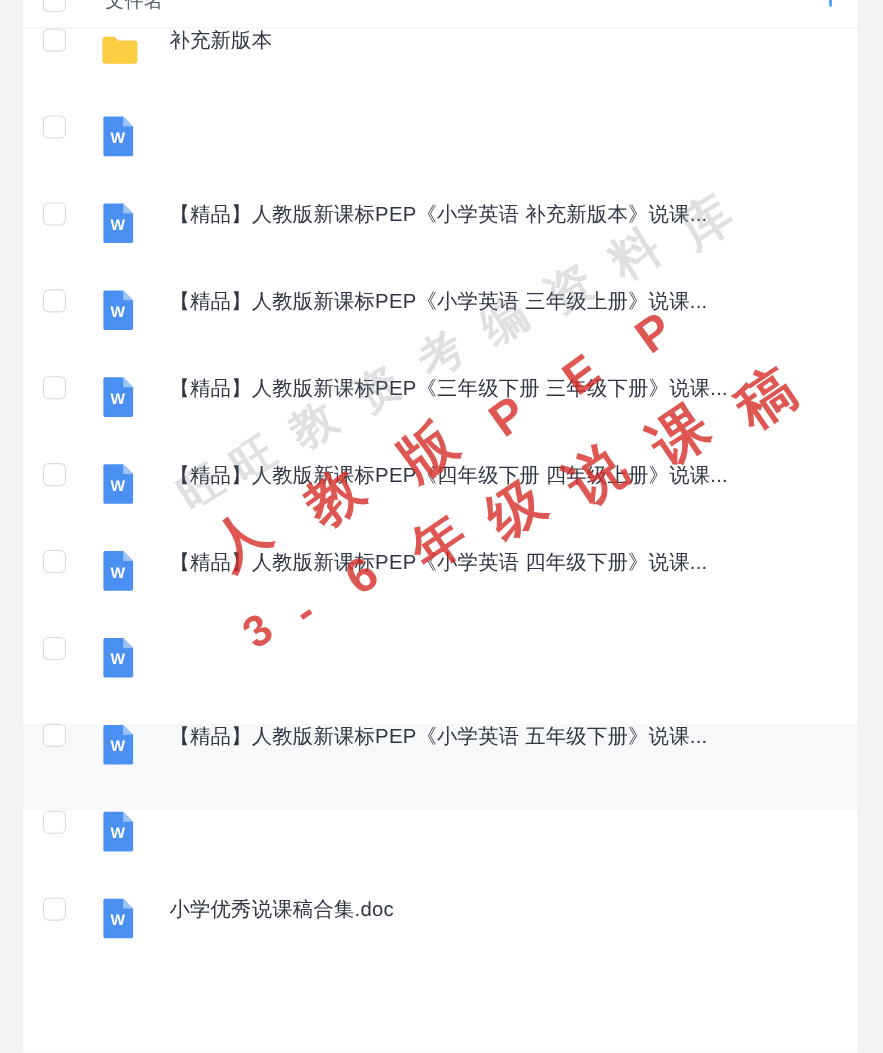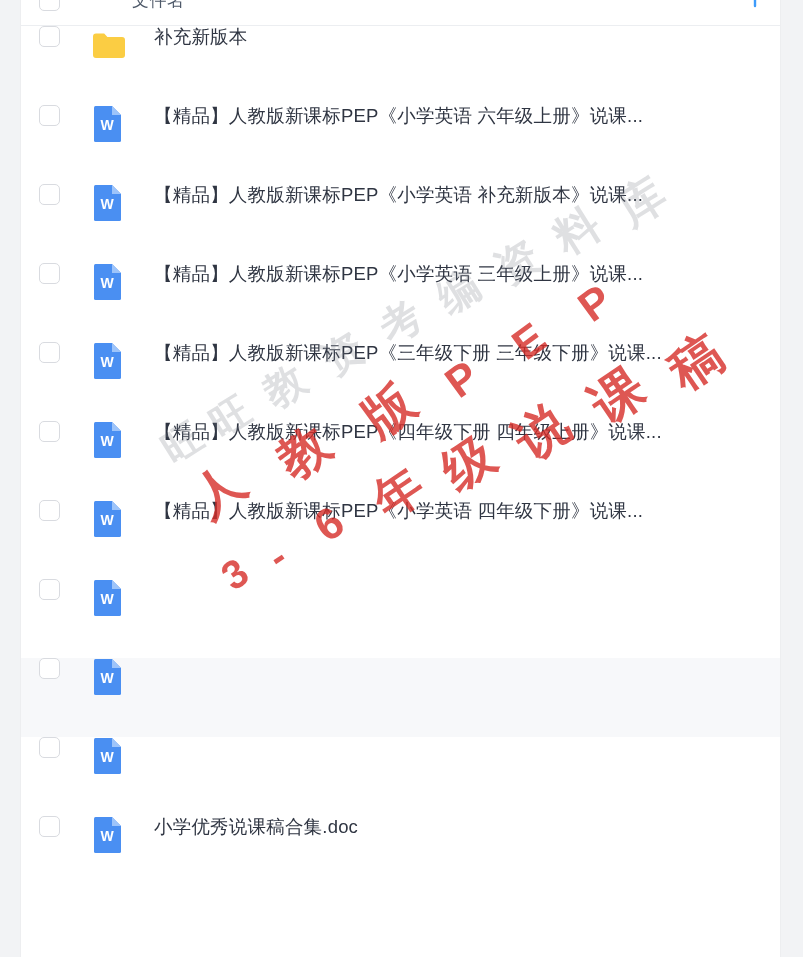--- a/index.html
+++ b/index.html
@@ -49,21 +49,20 @@
 
   
   .list-header {
     position: relative;
     display: flex;
     align-items: center;
     height: 26px;
     padding: 0 16px 0 18px;
     background: #ffffff;
     border-bottom: 1px solid #eceef1;
-    gap: 36px;
   }
   .list-header .hdr-label {
     font-size: 17px;
     color: #4e5969;
     margin-left: 36px;
     letter-spacing: .5px;
     line-height: 1;
     position: relative;
     top: -12px;
   }
@@ -178,21 +177,20 @@
         </div>
         <div class="row">
           <div class="cbox"></div>
           <div class="ficon">
             <svg width="30" height="38" viewBox="0 0 30 38">
               <path d="M2 2.5A1.5 1.5 0 0 1 3.5 1H20l9 9v25.5A1.5 1.5 0 0 1 27.5 37h-24A1.5 1.5 0 0 1 2 35.5z" fill="#4a8ff2"></path>
               <path d="M20 1l9 9h-9z" fill="#9dc4fa"></path>
               <text x="15" y="25" text-anchor="middle" font-family="Liberation Sans, sans-serif" font-size="14" font-weight="bold" fill="#ffffff">W</text>
             </svg>
           </div>
-          <div class="fname">【精品】人教版新课标PEP《小学英语 六年级上册》说课...</div>
         </div>
         <div class="row">
           <div class="cbox"></div>
           <div class="ficon">
             <svg width="30" height="38" viewBox="0 0 30 38">
               <path d="M2 2.5A1.5 1.5 0 0 1 3.5 1H20l9 9v25.5A1.5 1.5 0 0 1 27.5 37h-24A1.5 1.5 0 0 1 2 35.5z" fill="#4a8ff2"></path>
               <path d="M20 1l9 9h-9z" fill="#9dc4fa"></path>
               <text x="15" y="25" text-anchor="middle" font-family="Liberation Sans, sans-serif" font-size="14" font-weight="bold" fill="#ffffff">W</text>
             </svg>
           </div>
@@ -254,20 +252,21 @@
         </div>
         <div class="row highlight">
           <div class="cbox"></div>
           <div class="ficon">
             <svg width="30" height="38" viewBox="0 0 30 38">
               <path d="M2 2.5A1.5 1.5 0 0 1 3.5 1H20l9 9v25.5A1.5 1.5 0 0 1 27.5 37h-24A1.5 1.5 0 0 1 2 35.5z" fill="#4a8ff2"></path>
               <path d="M20 1l9 9h-9z" fill="#9dc4fa"></path>
               <text x="15" y="25" text-anchor="middle" font-family="Liberation Sans, sans-serif" font-size="14" font-weight="bold" fill="#ffffff">W</text>
             </svg>
           </div>
+          <div class="fname">【精品】人教版新课标PEP《小学英语 五年级下册》说课...</div>
         </div>
         <div class="row">
           <div class="cbox"></div>
           <div class="ficon">
             <svg width="30" height="38" viewBox="0 0 30 38">
               <path d="M2 2.5A1.5 1.5 0 0 1 3.5 1H20l9 9v25.5A1.5 1.5 0 0 1 27.5 37h-24A1.5 1.5 0 0 1 2 35.5z" fill="#4a8ff2"></path>
               <path d="M20 1l9 9h-9z" fill="#9dc4fa"></path>
               <text x="15" y="25" text-anchor="middle" font-family="Liberation Sans, sans-serif" font-size="14" font-weight="bold" fill="#ffffff">W</text>
             </svg>
           </div>

